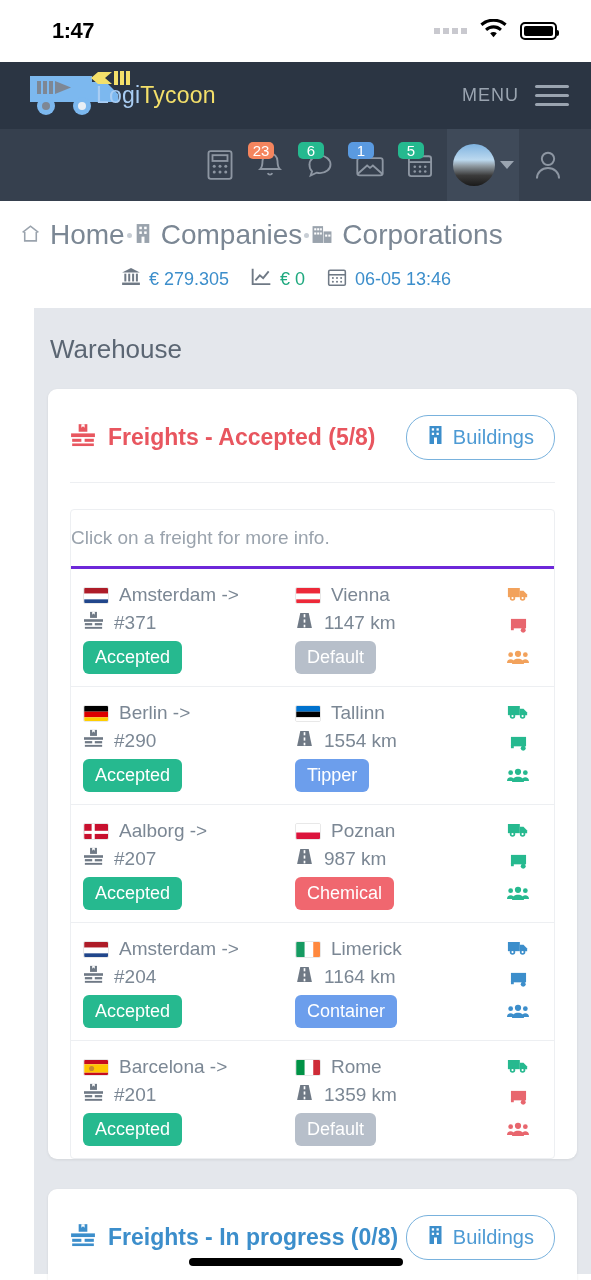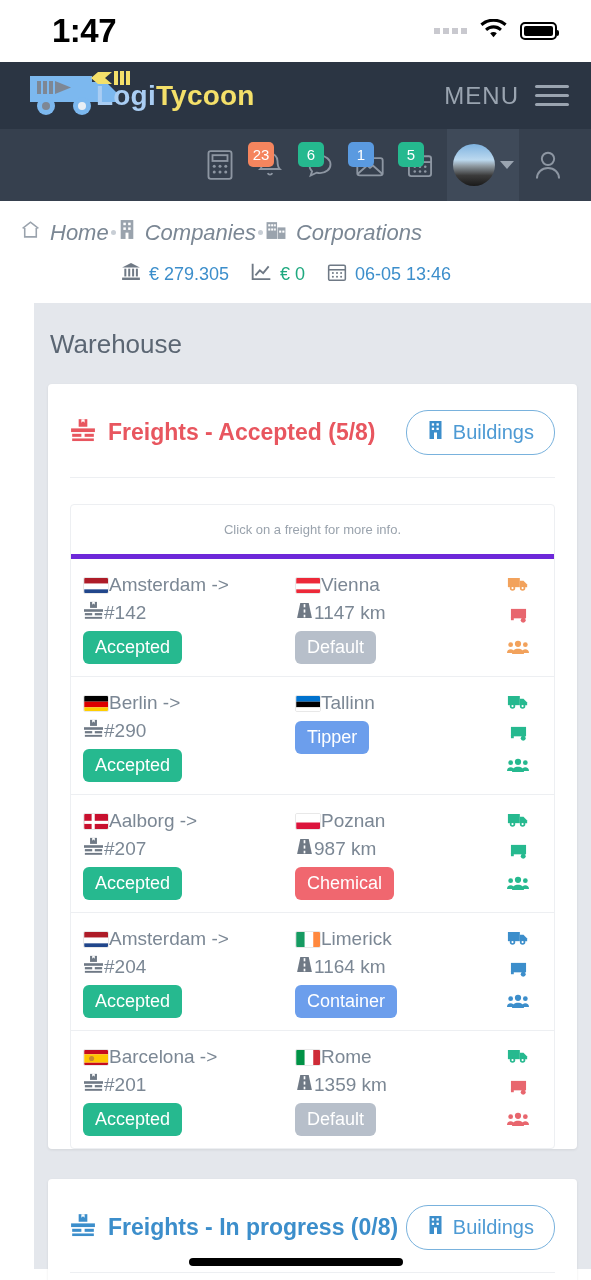--- a/index.html
+++ b/index.html
@@ -14,21 +14,21 @@
   
   .statusbar {
     height: 62px;
     background: #ffffff;
     display: flex;
     align-items: center;
     justify-content: space-between;
     padding: 0 34px 0 52px;
   }
   .statusbar .clock {
-    font-size: 33px;
+    font-size: 22px;
     font-weight: 700;
     color: #000;
     letter-spacing: -0.5px;
   }
   .status-right { display: flex; align-items: center; gap: 13px; }
   .sig-dots { display: flex; gap: 3px; align-items: center; }
   .sig-dots i { width: 6px; height: 6px; background: #c9c9cf; display: block; }
   .battery {
     width: 37px; height: 18px; border: 2px solid #000; border-radius: 5px;
     padding: 2px; position: relative;
@@ -42,25 +42,25 @@
   
   .topbar {
     height: 67px;
     background: #2b3543;
     display: flex;
     align-items: center;
     justify-content: space-between;
     padding: 0 22px 0 26px;
   }
   .brand { display: flex; align-items: center; }
-  .brand-text { font-size: 28px; font-weight: 700; letter-spacing: 0.2px; margin-left: -42px; }
+  .brand-text { font-size: 23px; font-weight: 400; letter-spacing: 0.2px; margin-left: -42px; }
   .brand-text .logi { color: #a9cdf3; }
   .brand-text .tycoon { color: #f4e06a; }
   .menu-wrap { display: flex; align-items: center; gap: 16px; }
-  .menu-label { color: #9aa4b0; font-size: 24px; letter-spacing: 1px; }
+  .menu-label { color: #9aa4b0; font-size: 18px; letter-spacing: 1px; }
   .hamburger { display: flex; flex-direction: column; gap: 6px; }
   .hamburger i { display: block; width: 34px; height: 3px; background: #9aa4b0; border-radius: 2px; }
 
   
   .subbar {
     height: 72px;
     background: #36404e;
     display: flex;
     align-items: center;
     justify-content: flex-end;
@@ -69,21 +69,21 @@
   .nav-icons { display: flex; align-items: center; gap: 4px; }
   .nav-item {
     position: relative;
     width: 46px; height: 46px;
     display: flex; align-items: center; justify-content: center;
   }
   .nav-item svg { display: block; }
   .badge {
     position: absolute;
     top: 0px; left: 1px;
-    min-width: 26px; height: 25px;
+    min-width: 26px; height: 17px;
     border-radius: 5px;
     color: #fff; font-size: 15px;
     display: flex; align-items: center; justify-content: center;
     padding: 0 4px;
   }
   .avatar-box {
     width: 72px; height: 72px;
     background: #3f4a59;
     display: flex; align-items: center; justify-content: center; gap: 5px;
   }
@@ -92,21 +92,21 @@
     background: linear-gradient(180deg,#7fb3e0 0%,#bcd9ef 38%,#8f9aa2 52%,#3b3b3b 75%,#1a1a1a 100%);
   }
   .caret { width: 0; height: 0; border-left: 7px solid transparent; border-right: 7px solid transparent; border-top: 8px solid #9aa4b0; }
   .user-icon { width: 50px; display: flex; align-items: center; justify-content: center; }
 
   
   .breadcrumb {
     background: #fff;
     padding: 18px 20px 0 20px;
     display: flex; align-items: center; gap: 2px;
-    font-size: 22px; color: #7b8794; font-style: italic;
+    font-size: 28px; color: #7b8794;
   }
   .bc-sep { width: 5px; height: 5px; border-radius: 50%; background: #c8ced5; }
   .bc-item { display: flex; align-items: center; gap: 9px; }
 
   
   .stats {
     background: #fff;
     padding: 16px 19px 16px 0;
     display: flex; align-items: center; justify-content: center; gap: 22px;
     font-size: 18px;
@@ -122,21 +122,21 @@
     height: 966px;
     margin-left: 34px;
   }
   .page-title {
     font-size: 26px; color: #5b6673; font-weight: 400;
     padding: 0 16px 24px 16px;
   }
 
   .card {
     background: #fff;
-    border-radius: 4px;
+    border-radius: 9px;
     margin: 0 14px 22px 14px;
     box-shadow: 0 1px 3px rgba(0,0,0,.08);
     padding: 0 22px;
   }
   .card-head {
     display: flex; align-items: center; justify-content: space-between;
     padding: 26px 0 22px 0;
     border-bottom: 1px solid #edeff2;
   }
   .card-title { display: flex; align-items: center; gap: 12px; font-size: 23px; font-weight: 700; }
@@ -145,33 +145,33 @@
   .btn-buildings {
     display: flex; align-items: center; gap: 9px;
     border: 1px solid #79b2dd; border-radius: 22px;
     color: #4d9ad4; font-size: 20px;
     padding: 9px 20px; background: #fff;
   }
 
   
   .freight-table { border: 1px solid #edeff2; border-radius: 4px; margin: 26px 0 30px 0; }
   .freight-hint {
-    text-align: center; color: #9aa3ad; font-size: 13px;
-    padding: 17px 0; border-bottom: 5px solid #6d28d9;
+    text-align: left; color: #9aa3ad; font-size: 19px;
+    padding: 17px 0; border-bottom: 3px solid #6d28d9;
   }
   .freight-row {
     display: flex; align-items: flex-start;
     padding: 12px 10px 12px 12px;
     border-bottom: 1px solid #edeff2;
   }
   .freight-row:last-child { border-bottom: none; }
   .col-from { width: 212px; }
   .col-to { flex: 1; }
   .col-act { width: 52px; display: flex; flex-direction: column; align-items: center; gap: 11px; padding-top: 4px; }
-  .line { display: flex; align-items: center; height: 28px; font-size: 19px; color: #7b8794; }
+  .line { display: flex; align-items: center; gap: 10px; height: 28px; font-size: 19px; color: #7b8794; }
   .flag {
     width: 26px; height: 17px; border-radius: 2px;
     border: 1px solid rgba(0,0,0,.09);
     overflow: hidden; display: block; flex: none;
   }
   .pill {
     display: inline-block; color: #fff; font-size: 18px;
     border-radius: 6px; padding: 6px 12px; margin-top: 4px;
   }
   .pill.accepted { background: #26b98f; }
@@ -443,21 +443,21 @@
           </div>
           <div class="line">
             <span><svg width="21" height="19" viewBox="0 0 24 22">
                   <path d="M8 1h8v7H8z" fill="#6f7985"></path>
                   <path d="M10.5 1h3v3.2l-1.5-1.2-1.5 1.2z" fill="#fff"></path>
                   <rect x="1" y="9.5" width="22" height="3" fill="#6f7985"></rect>
                   <rect x="2" y="14" width="8.5" height="2.6" fill="#6f7985"></rect>
                   <rect x="13.5" y="14" width="8.5" height="2.6" fill="#6f7985"></rect>
                   <rect x="2" y="18.4" width="20" height="2.2" fill="#6f7985"></rect>
                 </svg></span>
-            <span>#142</span>
+            <span>#371</span>
           </div>
           <span class="pill accepted">Accepted</span>
         </div>
         <div class="col-to">
           <div class="line">
             <span class="flag"><svg width="26" height="17" viewBox="0 0 9 6">
                   <rect width="9" height="2" y="0" fill="#ed2939"></rect>
                   <rect width="9" height="2" y="2" fill="#fff"></rect>
                   <rect width="9" height="2" y="4" fill="#ed2939"></rect>
                 </svg></span>
@@ -523,20 +523,29 @@
           <span class="pill accepted">Accepted</span>
         </div>
         <div class="col-to">
           <div class="line">
             <span class="flag"><svg width="26" height="17" viewBox="0 0 9 6">
                   <rect width="9" height="2" y="0" fill="#0072ce"></rect>
                   <rect width="9" height="2" y="2" fill="#000"></rect>
                   <rect width="9" height="2" y="4" fill="#fff"></rect>
                 </svg></span>
             <span>Tallinn</span>
+          </div>
+          <div class="line">
+            <span><svg width="19" height="19" viewBox="0 0 18 18">
+                  <path d="M5 2h8l3 14H2z" fill="#6f7985"></path>
+                  <rect x="8.2" y="3" width="1.6" height="3" fill="#fff"></rect>
+                  <rect x="8.2" y="8" width="1.6" height="3" fill="#fff"></rect>
+                  <rect x="8.2" y="13" width="1.6" height="2.5" fill="#fff"></rect>
+                </svg></span>
+            <span>1554 km</span>
           </div>
           <span class="pill tipper">Tipper</span>
         </div>
         <div class="col-act">
           <span><svg width="22" height="17" viewBox="0 0 24 18">
                 <path d="M1 3h13v10H1z" fill="#26b98f"></path>
                 <path d="M14 6h4l4 4v3h-8z" fill="#26b98f"></path>
                 <circle cx="6" cy="14" r="3" fill="#26b98f"></circle>
                 <circle cx="6" cy="14" r="1.2" fill="#fff"></circle>
                 <circle cx="17" cy="14" r="3" fill="#26b98f"></circle>

